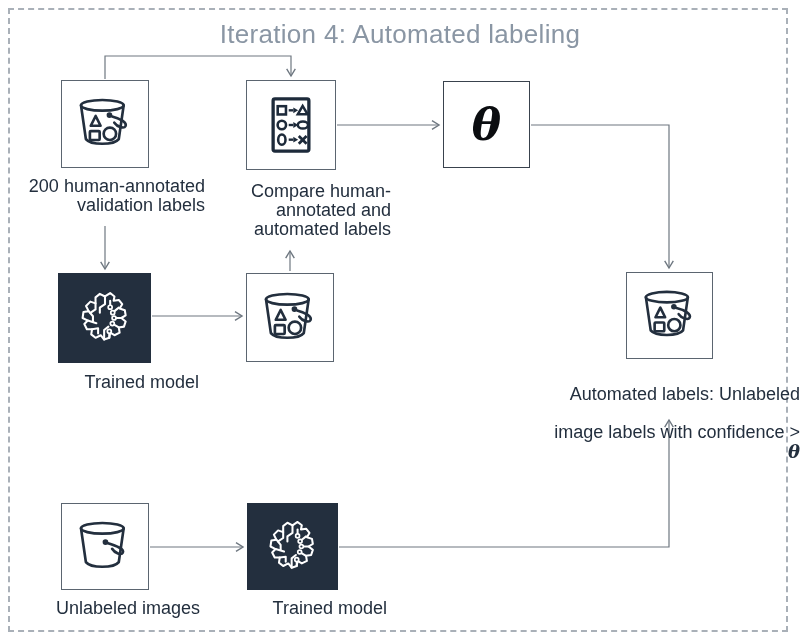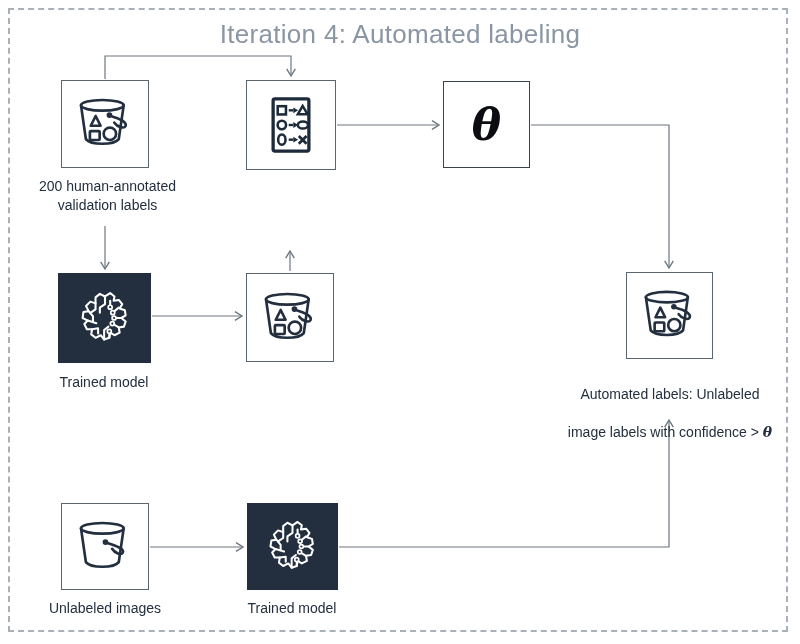--- a/index.html
+++ b/index.html
@@ -21,21 +21,21 @@
   }
   .node.white { background:#ffffff; border:1px solid #5b6570; }
   .node.navy  { background:#232f3e; }
   .node.theta-box { border:1.5px solid #39424d; }
   .icon { display:block; }
   .theta-big {
     font-family:"DejaVu Serif", serif; font-style:italic; font-weight:700;
     font-size:44px; line-height:1; color:#0b0d10;
   }
   .label {
-    position:absolute; text-align:center; font-size:14px; line-height:19px;
+    position:absolute; text-align:right; font-size:18px; line-height:19px;
     color:#232f3e; white-space:pre-line;
   }
   .theta-sm { font-family:"DejaVu Serif", serif; font-style:italic; font-weight:700; }
   svg.connectors { position:absolute; left:0; top:0; pointer-events:none; }
 </style>
 </head>
 <body>
 
 <div class="canvas">
 
@@ -172,20 +172,23 @@
 
   <div class="node navy" style="left:247px; top:503px; width:91px; height:87px;">
     <svg class="icon" width="61" height="61">
         <use href="#icon-brain"></use>
       </svg>
   </div>
 
   <div class="label" style="left:10px; top:177px; width:195px;">200 human-annotated
 validation labels</div>
 
+  <div class="label" style="left:191px; top:182px; width:200px;">Compare human-
+annotated and
+automated labels</div>
 
 
   <div class="label" style="left:9px; top:373px; width:190px;">Trained model</div>
 
 
   <div class="label" style="left:540px; top:366px; width:260px;">
     <span>Automated labels: Unlabeled</span><br>
     <span>image labels with confidence &gt; </span><span class="theta-sm">θ</span>
   </div>
 

